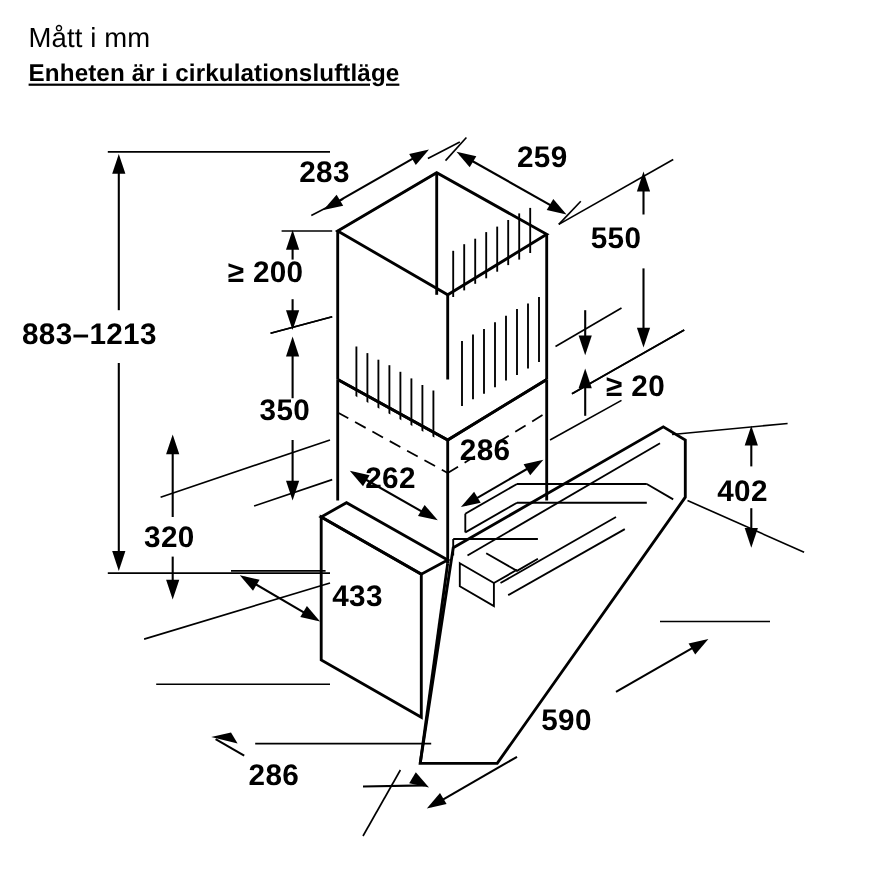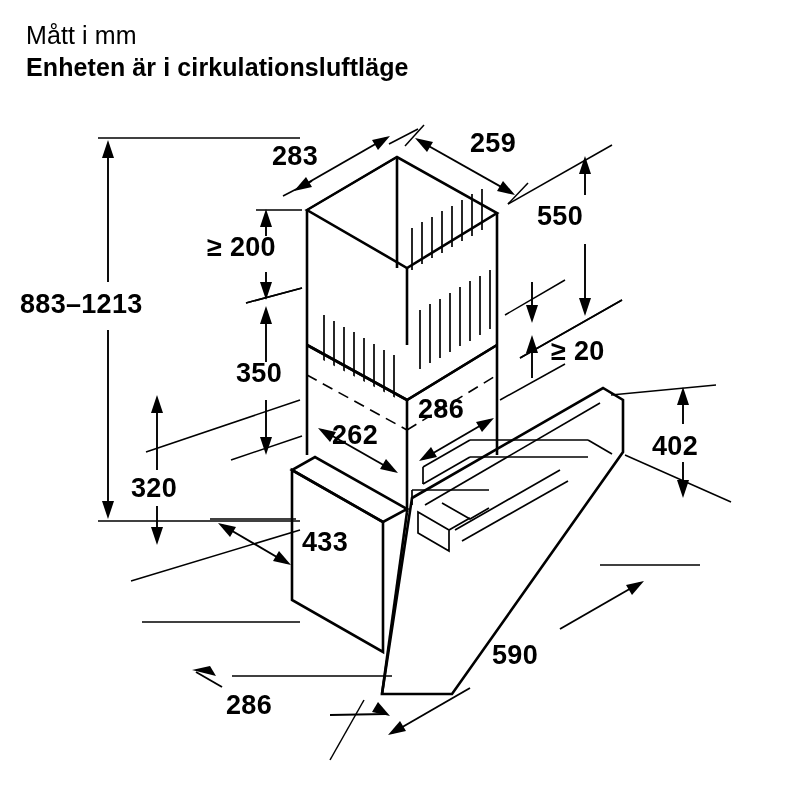--- a/index.html
+++ b/index.html
@@ -28,25 +28,26 @@
     width: 740px;
   }
   .heading-line1 {
     font-size: 25px;
     font-weight: 400;
     line-height: 31px;
     letter-spacing: 0.1px;
     white-space: nowrap;
   }
   .heading-line2 {
-    font-size: 25px;
+    font-size: 22px;
     font-weight: 700;
     line-height: 32px;
     letter-spacing: 0.1px;
     white-space: nowrap;
+    text-decoration: underline;
   }
   #drawing {
     position: absolute;
     left: 0;
     top: 0;
   }
   
   .obj-main {
     fill: none;
     stroke: #000000;

